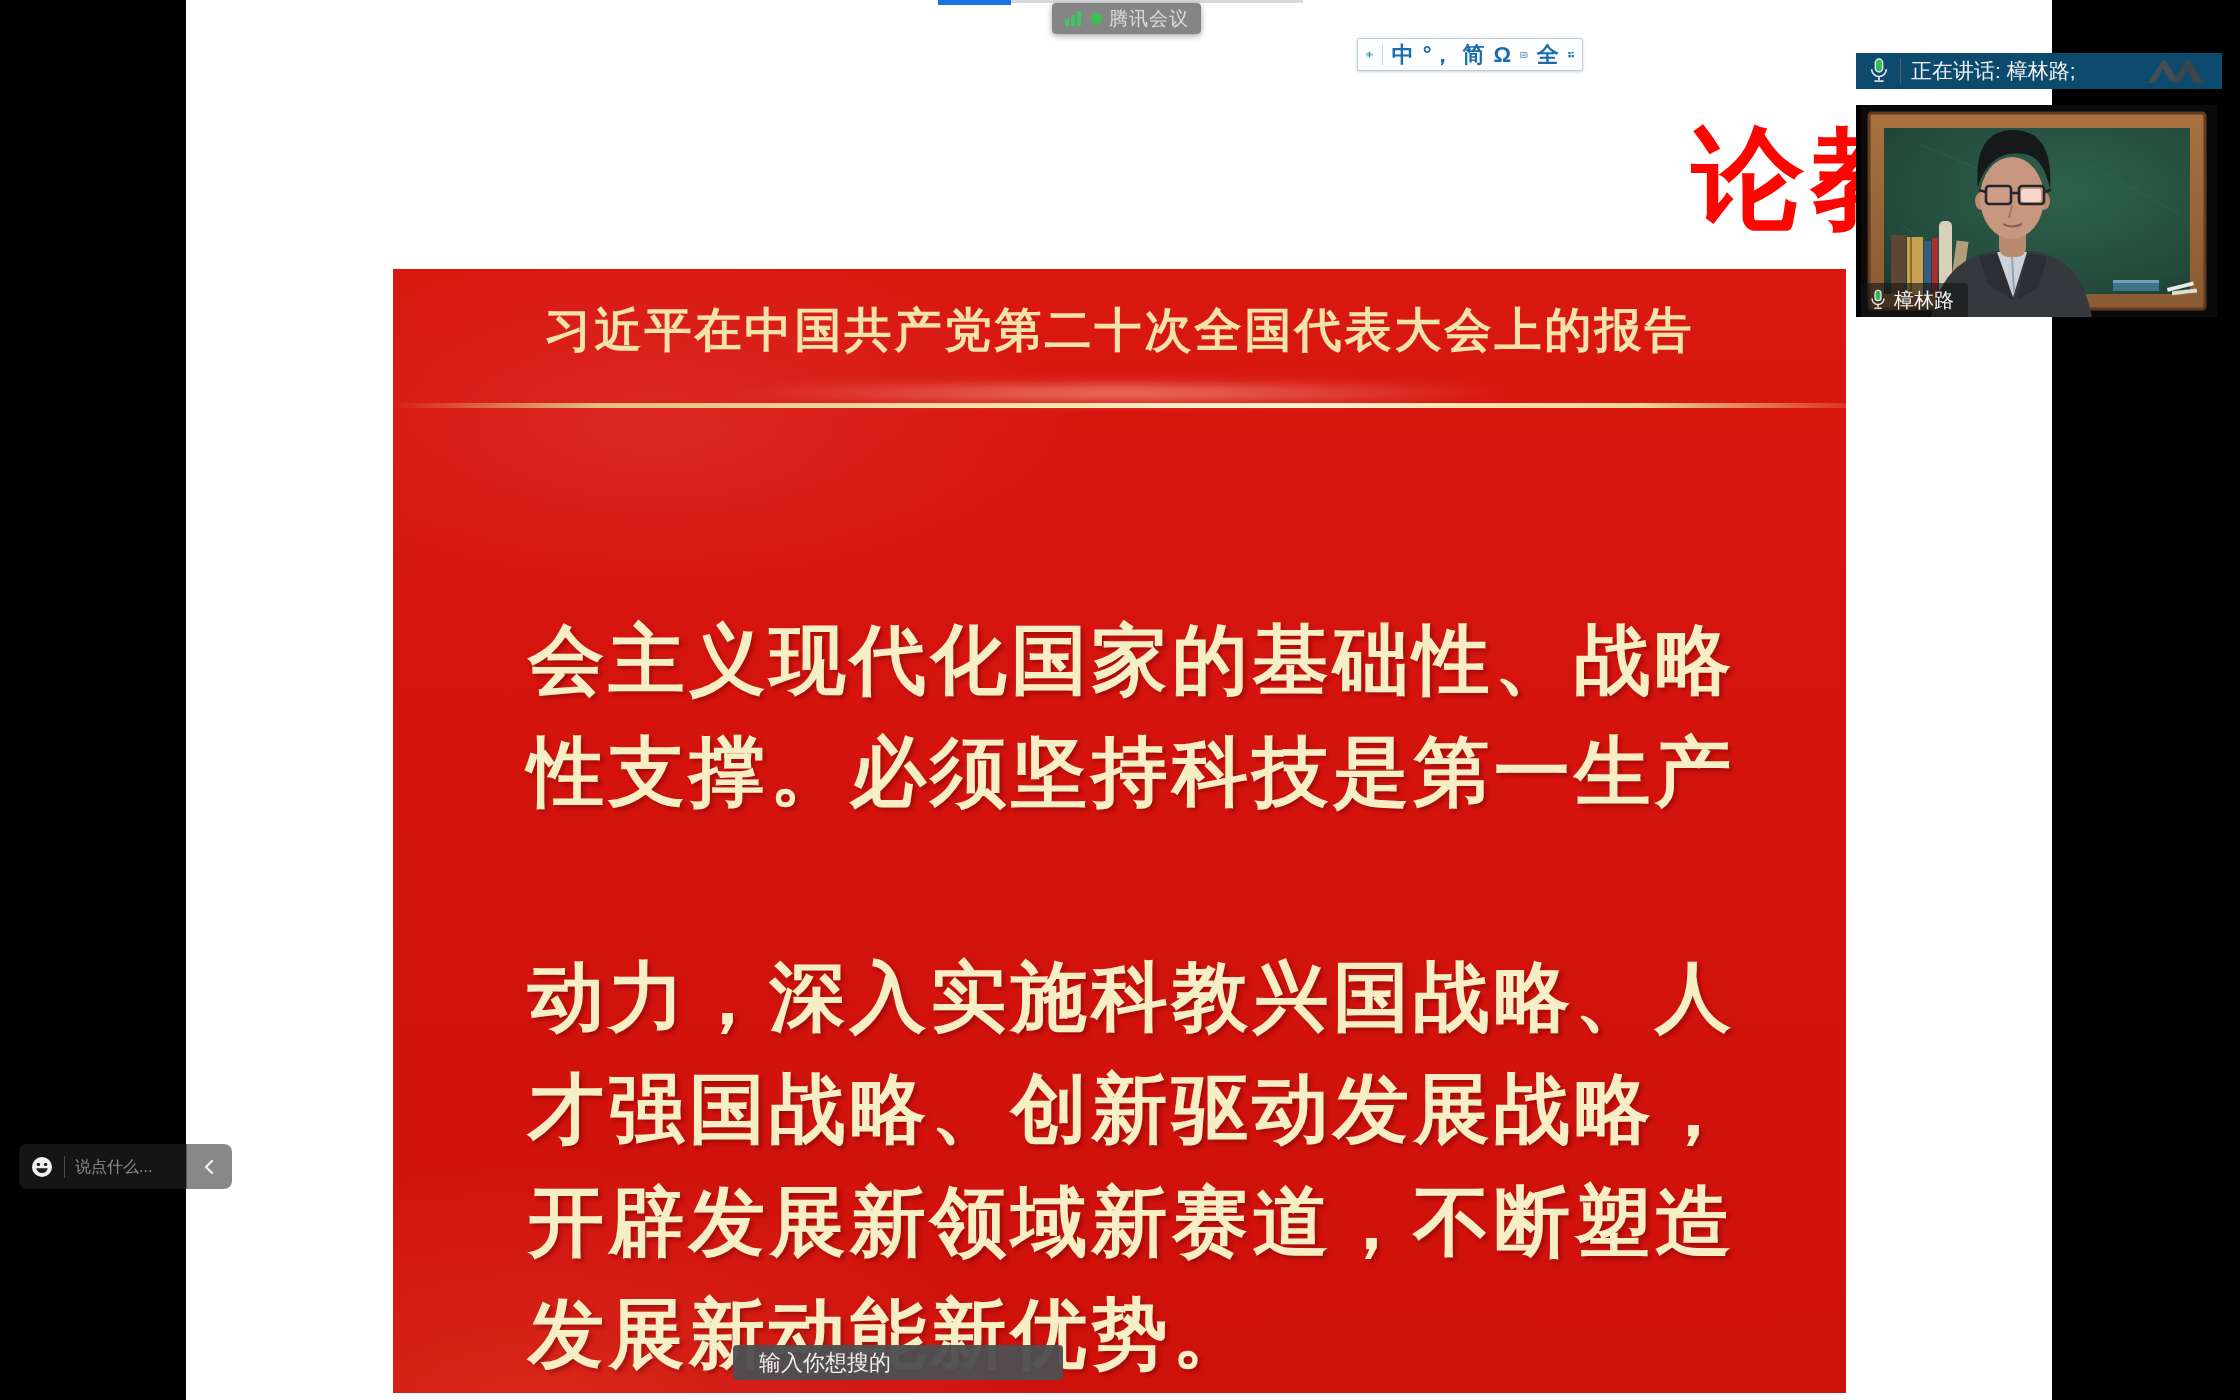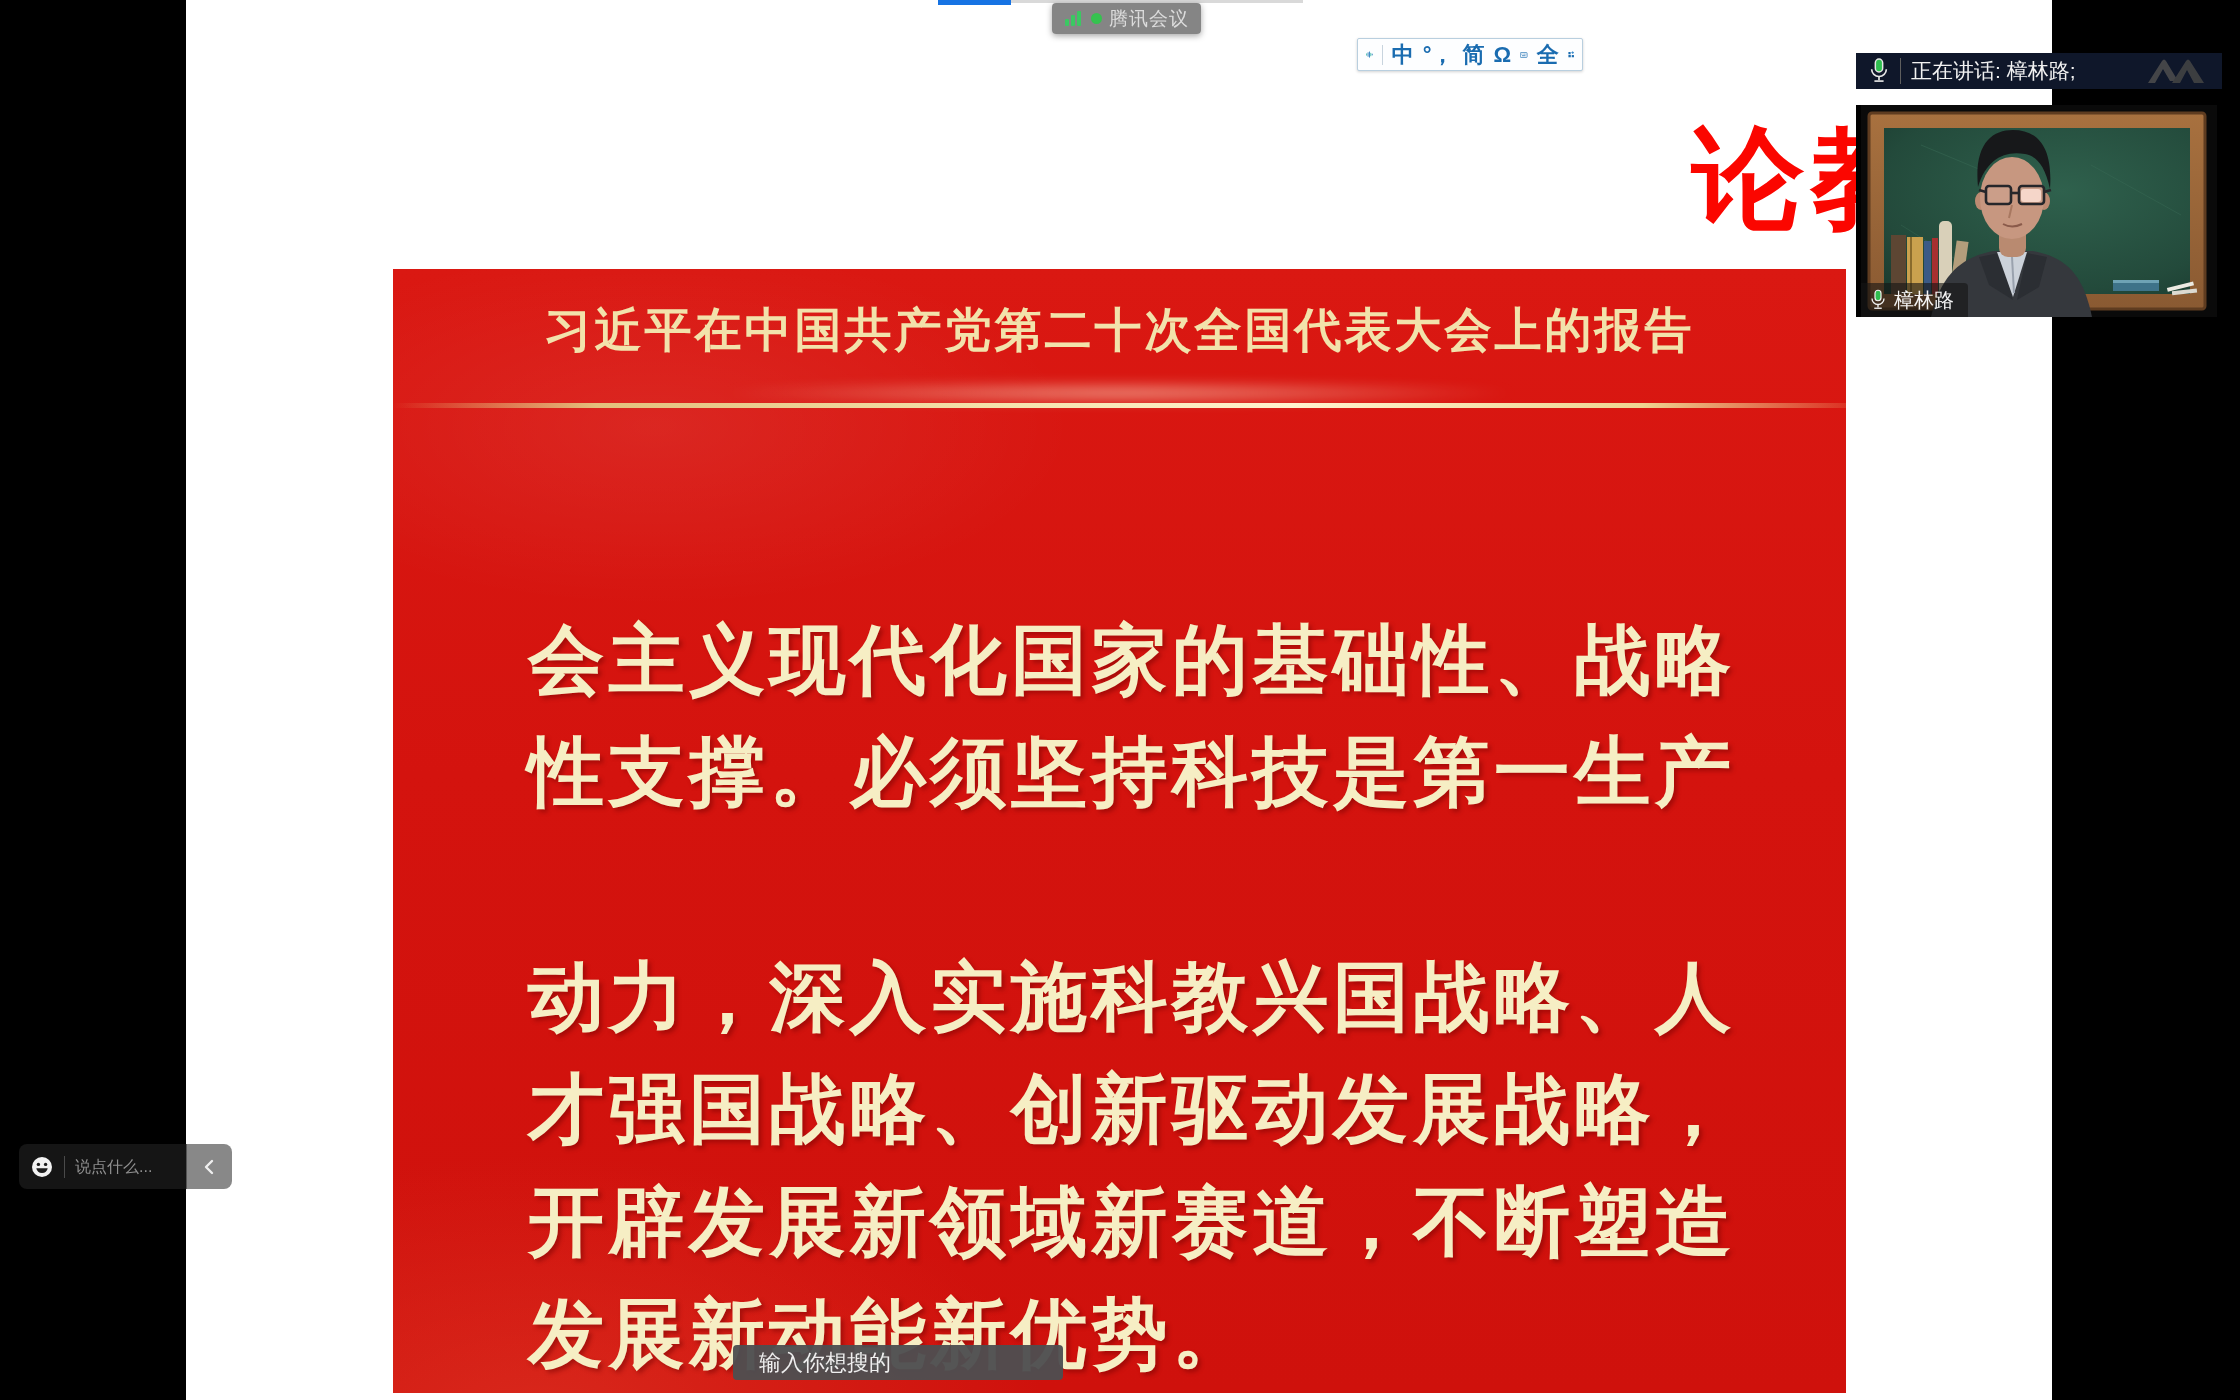--- a/index.html
+++ b/index.html
@@ -69,21 +69,21 @@
     font-size:76px; font-weight:bold; color:#f6eec4; letter-spacing:4.5px;
     text-shadow:3px 3px 4px rgba(110,0,0,.45);
   }
   .bl0 { top:229px; left:277px; } .bl1 { top:341px; } .bl2 { top:453px; }
   .bl3 { top:566px; } .bl4 { top:678px; } .bl5 { top:790px; }
   .bl6 { top:903px; } .bl7 { top:1015px; }
 
   
   .video-panel { position:absolute; left:1856px; top:53px; width:366px; height:264px; }
   .vp-header {
-    position:absolute; left:0; top:0; width:366px; height:36px; background:#0f172a;
+    position:absolute; left:0; top:0; width:366px; height:36px; background:#0c4a6e;
     display:flex; align-items:center; padding:0 12px; gap:10px;
   }
   .vp-header .vdiv { width:1px; height:26px; background:#5e5e5e; }
   .vp-status { font-size:21px; color:#f2f2f2; white-space:nowrap; }
   .vp-logo { margin-left:auto; opacity:.85; }
   .vp-video { position:absolute; left:0; top:52px; width:366px; height:212px; background:#000; }
   .vp-video svg.scene { position:absolute; left:5px; top:0; }
   .name-badge {
     position:absolute; left:5px; bottom:0; height:34px; padding:0 14px 0 8px;
     display:flex; align-items:center; gap:7px;

